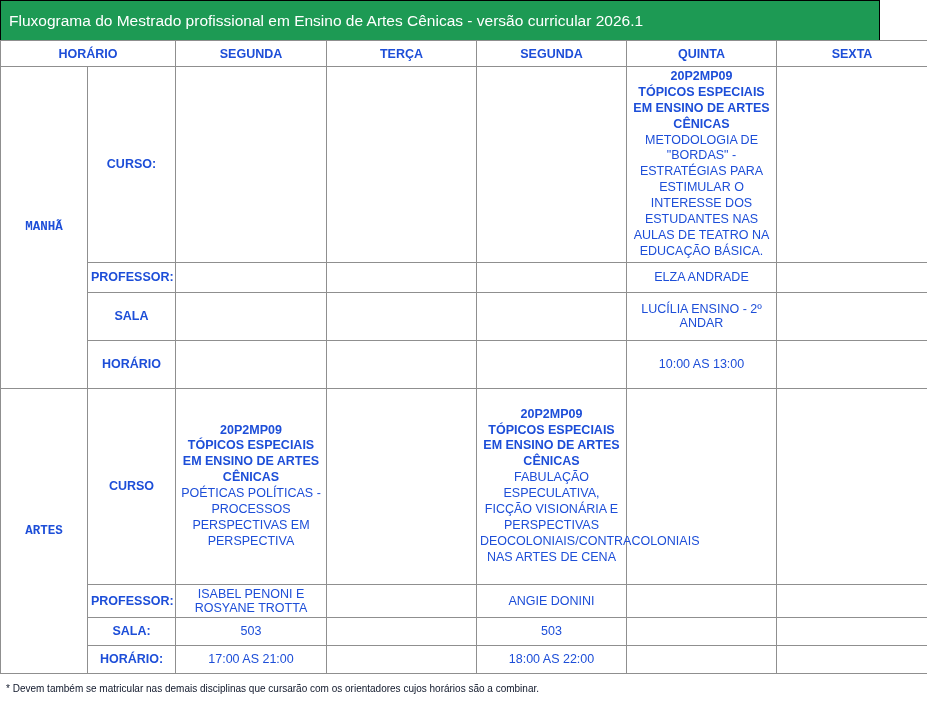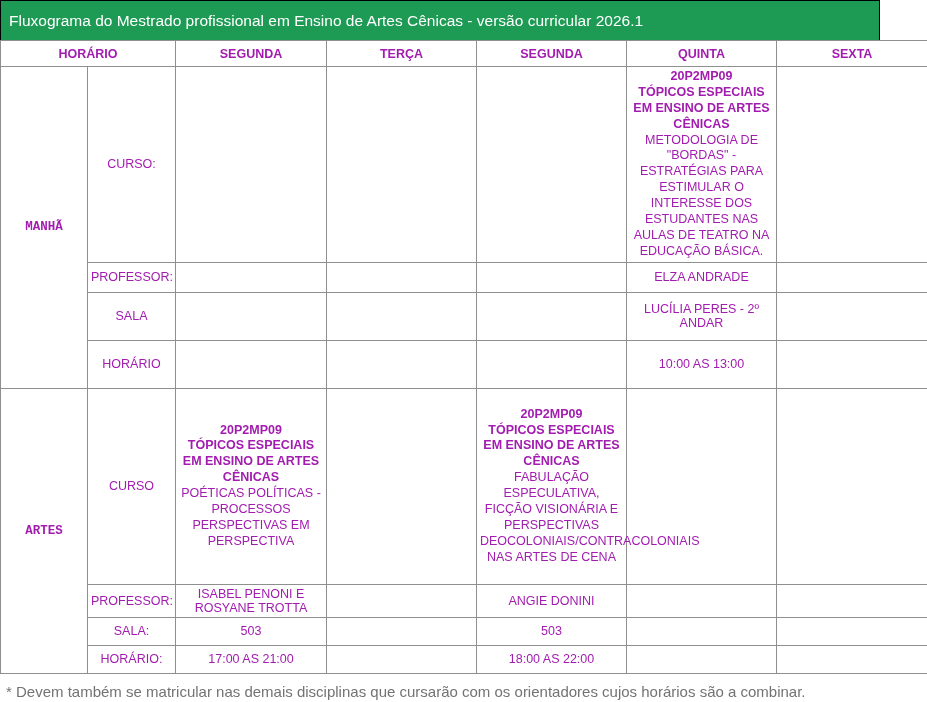--- a/index.html
+++ b/index.html
@@ -35,41 +35,41 @@
   table.grid {
     border-collapse: collapse;
     table-layout: fixed;
     width: 927px;
   }
   table.grid td, table.grid th {
     border: 1px solid #8f8f8f;
     vertical-align: middle;
     text-align: center;
     font-size: 12.5px;
-    color: #a21caf;
+    color: #1d4ed8;
     padding: 2px 3px;
     box-sizing: border-box;
   }
   .hdr {
     font-weight: bold;
     font-size: 13px;
     height: 26px;
   }
   .hdr-left {
     text-align: left;
     padding-left: 6px;
   }
   .period {
     font-weight: bold;
     font-size: 13px;
     text-align: center;
     font-family: Liberation Mono, monospace;
   }
   .rowlabel {
-    font-weight: normal;
+    font-weight: bold;
     font-size: 12.5px;
     text-align: center;
   }
   .course-cell {
     font-size: 11.5px;
     line-height: 1.27;
     padding: 4px 5px;
   }
   .course-code {
     font-weight: bold;
@@ -78,23 +78,23 @@
     font-weight: bold;
   }
   .course-sub {
     font-weight: normal;
   }
   .plain {
     font-size: 12.5px;
     margin-left: 48px;
   }
   .footnote {
-    font-size: 15px;
+    font-size: 10px;
     padding: 9px 6px 0 6px;
-    color: #737373;
+    color: #0f172a;
   }
   .tall-curso-m { height: 178px; }
   .row-prof { height: 30px; }
   .row-sala-m { height: 48px; }
   .row-hor-m { height: 48px; }
   .tall-curso-n { height: 196px; }
   .row-sala-n { height: 28px; }
   .row-hor-n { height: 28px; }
 </style>
 </head>
@@ -162,21 +162,21 @@
       <td class="plain"></td>
       <td class="plain">ELZA ANDRADE</td>
       <td class="plain"></td>
     </tr>
 
     <tr>
       <td class="rowlabel row-sala-m">SALA</td>
       <td class="plain"></td>
       <td class="plain"></td>
       <td class="plain"></td>
-      <td class="plain">LUCÍLIA PERES - 2º ANDAR</td>
+      <td class="plain">LUCÍLIA ENSINO - 2º ANDAR</td>
       <td class="plain"></td>
     </tr>
 
     <tr>
       <td class="rowlabel row-hor-m">HORÁRIO</td>
       <td class="plain"></td>
       <td class="plain"></td>
       <td class="plain"></td>
       <td class="plain">10:00 AS 13:00</td>
       <td class="plain"></td>

